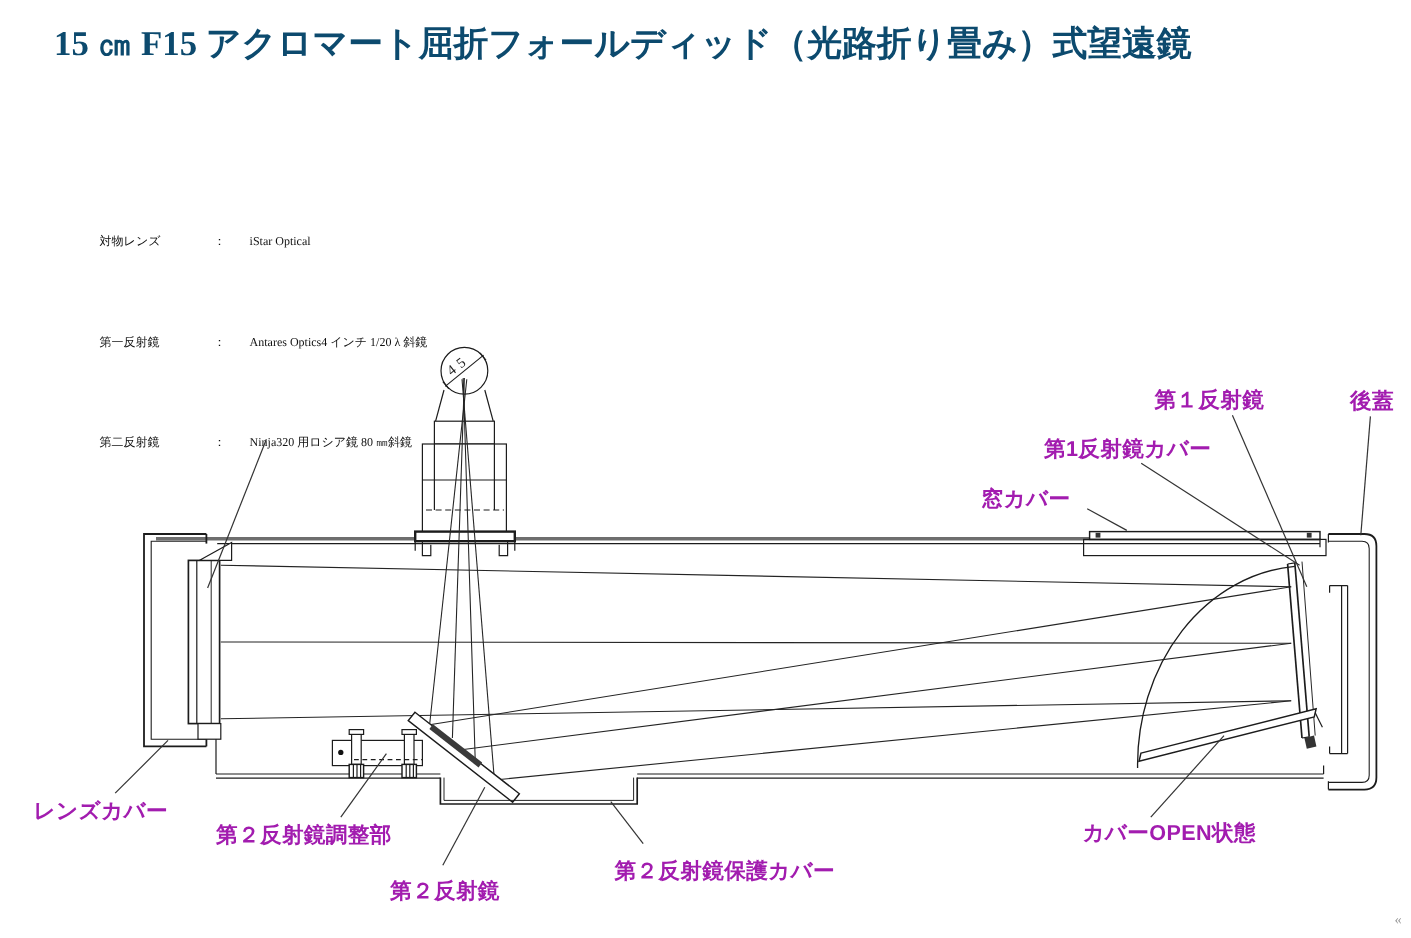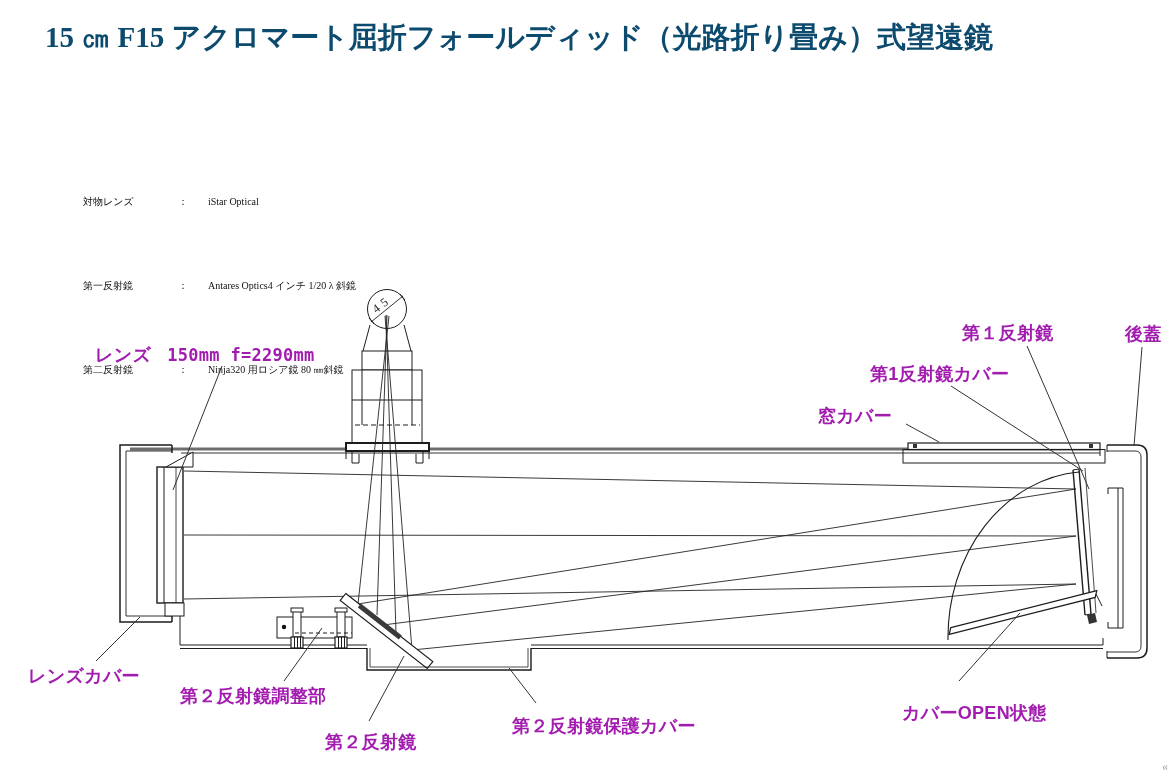--- a/index.html
+++ b/index.html
@@ -184,26 +184,25 @@
         <line x1="536" y1="441" x2="509" y2="406"></line>
         <line x1="959" y1="419" x2="1020" y2="351"></line>
         <line x1="906" y1="162" x2="939" y2="180"></line>
         <line x1="951" y1="124" x2="1083" y2="209"></line>
         <line x1="1027" y1="84" x2="1089" y2="227"></line>
         <line x1="1142" y1="85" x2="1134" y2="184"></line>
       </g>
     </g>
   </svg>
 
-  <div class="dlabel" style="left:95px;top:345px;"><span>レンズ</span><span class="mono" style="margin-left:16px;">150mm f=2290mm</span></div>
   <div class="dlabel" style="left:28px;top:666px;">レンズカバー</div>
   <div class="dlabel" style="left:180px;top:686px;">第２反射鏡調整部</div>
   <div class="dlabel" style="left:325px;top:732px;">第２反射鏡</div>
   <div class="dlabel" style="left:512px;top:716px;">第２反射鏡保護カバー</div>
-  <div class="dlabel" style="left:902px;top:684px;margin-top:19px;">カバーOPEN状態</div>
+  <div class="dlabel" style="left:902px;top:684px;">カバーOPEN状態</div>
   <div class="dlabel" style="left:818px;top:406px;">窓カバー</div>
   <div class="dlabel" style="left:870px;top:364px;">第1反射鏡カバー</div>
   <div class="dlabel" style="left:962px;top:323px;">第１反射鏡</div>
   <div class="dlabel" style="left:1125px;top:324px;">後蓋</div>
 
   <div class="dim45">45</div>
   <span class="corner-mark">«</span>
 </div>
 
 </body></html>

